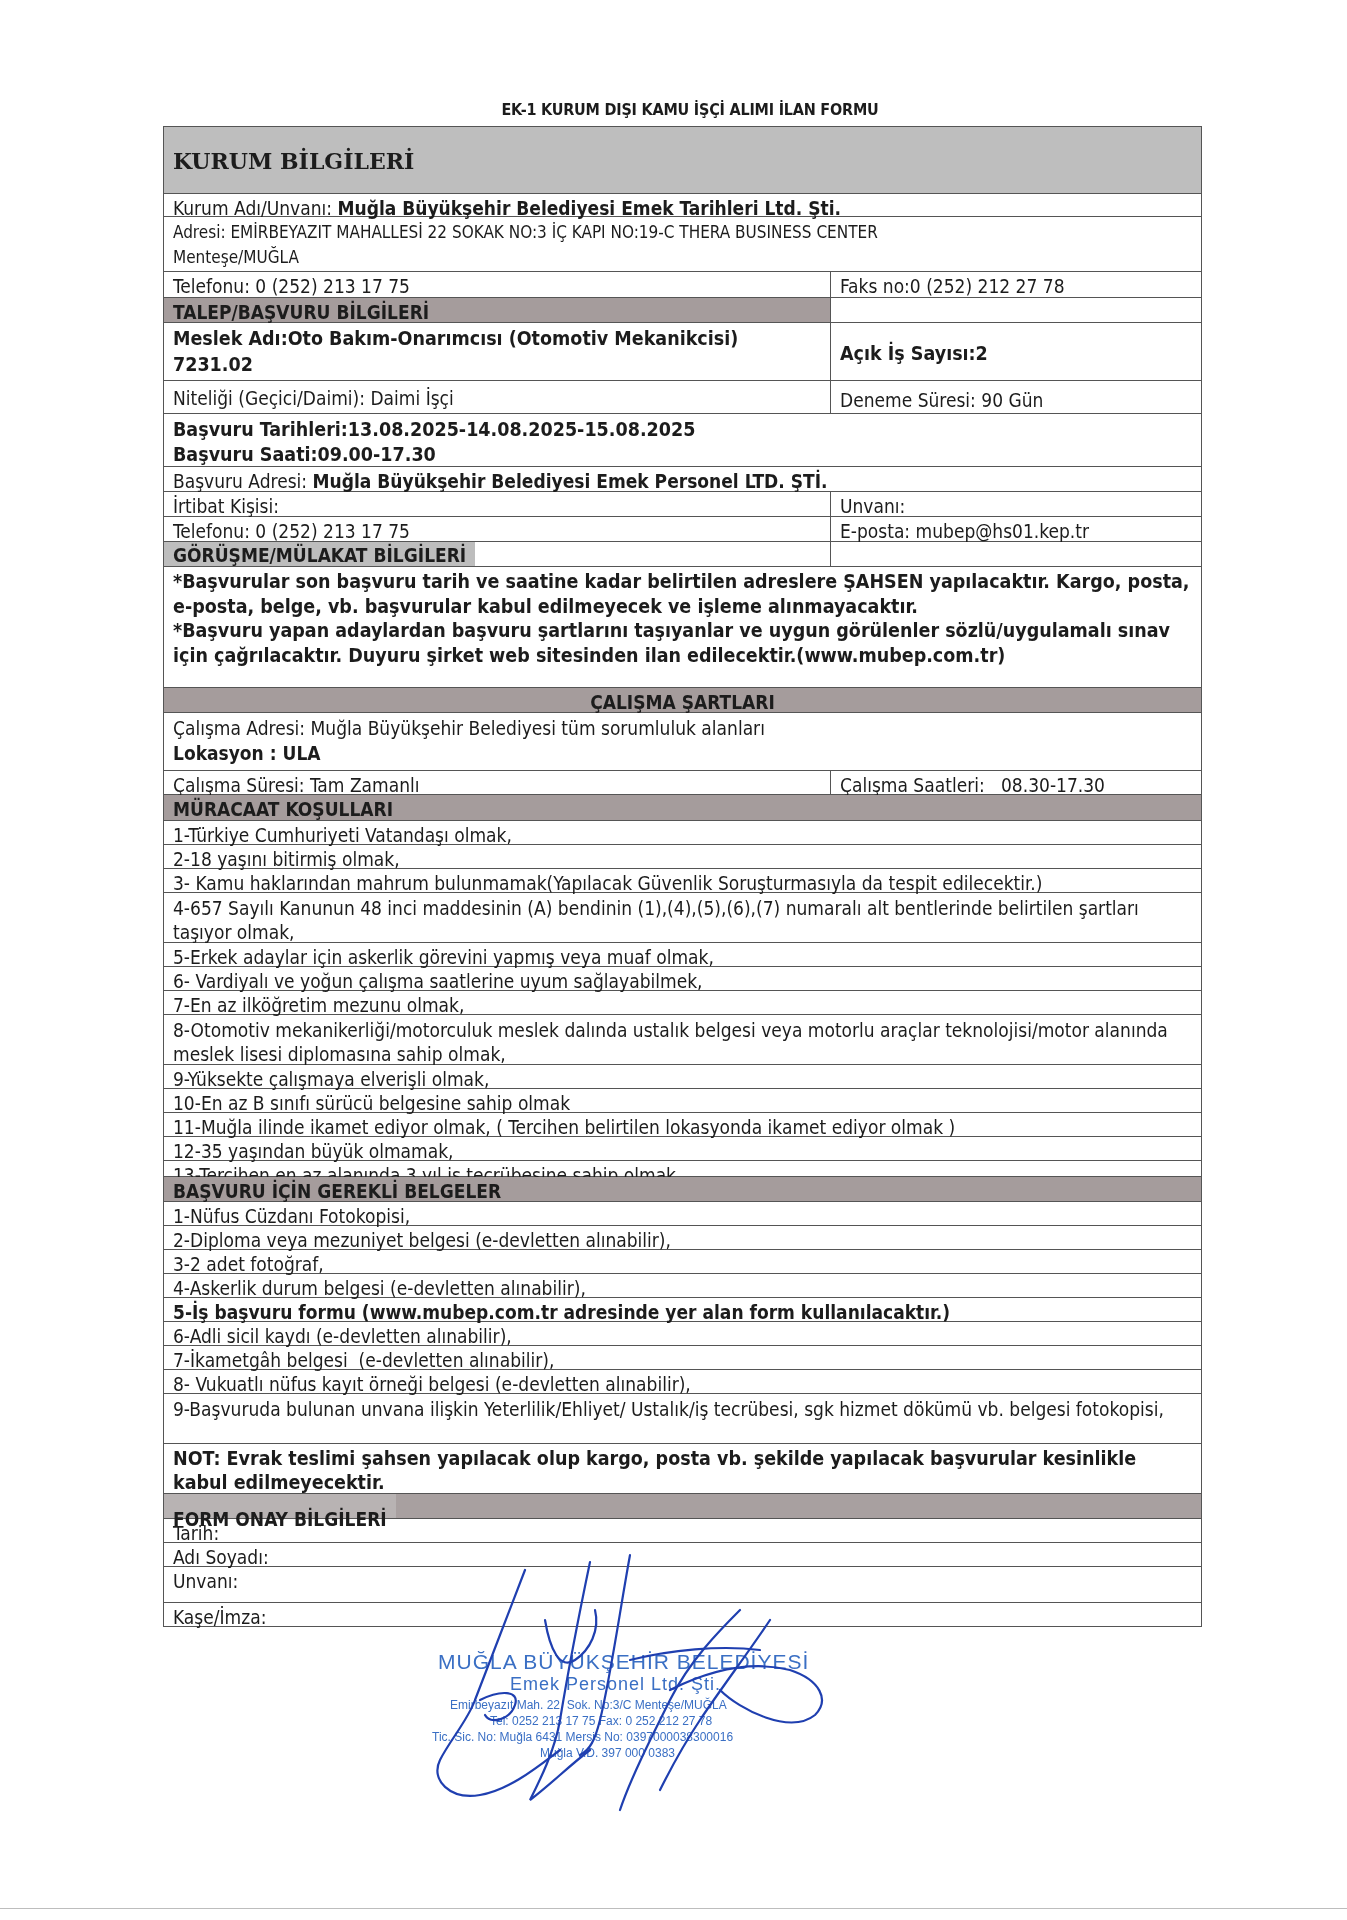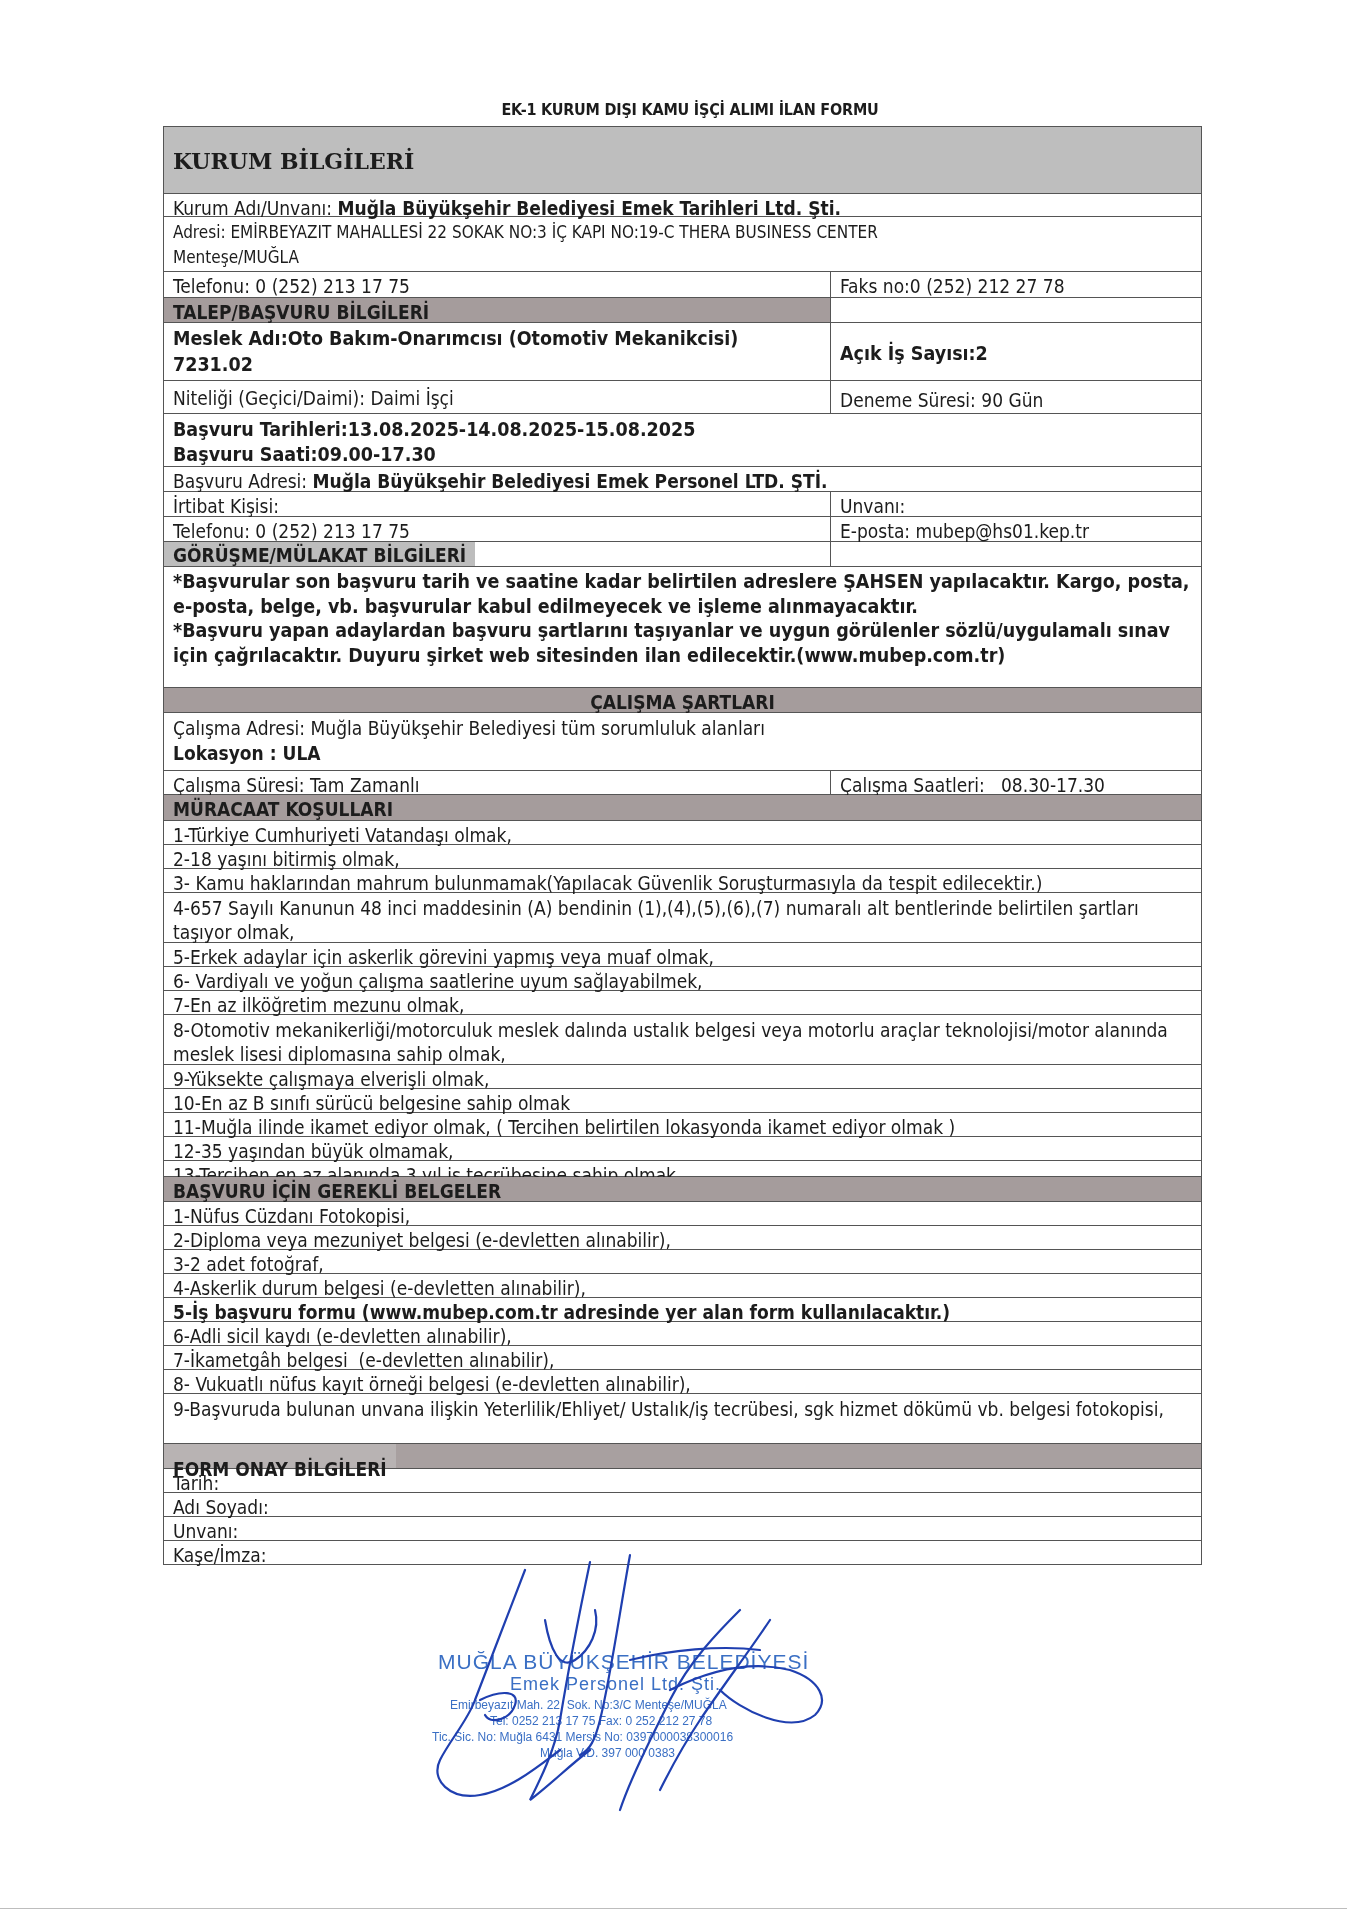--- a/index.html
+++ b/index.html
@@ -177,36 +177,39 @@
     </div>
   <div class="row" style="height:24px;">
       <div class="cell full" style="white-space:pre;">7-İkametgâh belgesi  (e-devletten alınabilir),</div>
     </div>
   <div class="row" style="height:24px;">
       <div class="cell full">8- Vukuatlı nüfus kayıt örneği belgesi (e-devletten alınabilir),</div>
     </div>
   <div class="row" style="height:50px;">
       <div class="cell full" style="line-height:24px;">9-Başvuruda bulunan unvana ilişkin Yeterlilik/Ehliyet/ Ustalık/iş tecrübesi, sgk hizmet dökümü vb. belgesi fotokopisi,</div>
     </div>
+  <div class="row" style="height:50px;">
+      <div class="cell full b" style="line-height:24px;font-size:19.5px;">NOT: Evrak teslimi şahsen yapılacak olup kargo, posta vb. şekilde yapılacak başvurular kesinlikle kabul edilmeyecektir.</div>
+    </div>
 
   <div class="row" style="height:25px;">
     <div class="cell full" style="padding:0;background:#a8a0a0;">
       <span class="b" style="display:inline-block;height:100%;padding:14px 9px 0 9px;box-sizing:border-box;background:#b8b3b3;">FORM ONAY BİLGİLERİ</span>
     </div>
   </div>
   <div class="row" style="height:24px;">
       <div class="cell full">Tarih:</div>
     </div>
   <div class="row" style="height:24px;">
       <div class="cell full">Adı Soyadı:</div>
     </div>
   <div class="row" style="height:24px;">
       <div class="cell full">Unvanı:</div>
     </div>
-  <div class="row" style="height:24px;">
+  <div class="row" style="height:24px;margin-top:12px;">
       <div class="cell full">Kaşe/İmza:</div>
     </div>
 </div>
 
 <div class="stamp">
   <div class="stamp-text" style="left:18px;top:100px;font-size:21px;letter-spacing:1px;">MUĞLA BÜYÜKŞEHİR BELEDİYESİ</div>
   <div class="stamp-text" style="left:90px;top:124px;font-size:18px;letter-spacing:1px;">Emek Personel Ltd. Şti.</div>
   <div class="stamp-text" style="left:30px;top:148px;font-size:12px;">Emirbeyazıt Mah. 22. Sok. No:3/C Menteşe/MUĞLA</div>
   <div class="stamp-text" style="left:70px;top:164px;font-size:12px;">Tel: 0252 213 17 75 Fax: 0 252 212 27 78</div>
   <div class="stamp-text" style="left:12px;top:180px;font-size:12px;">Tic. Sic. No: Muğla 6431 Mersis No: 0397000038300016</div>

